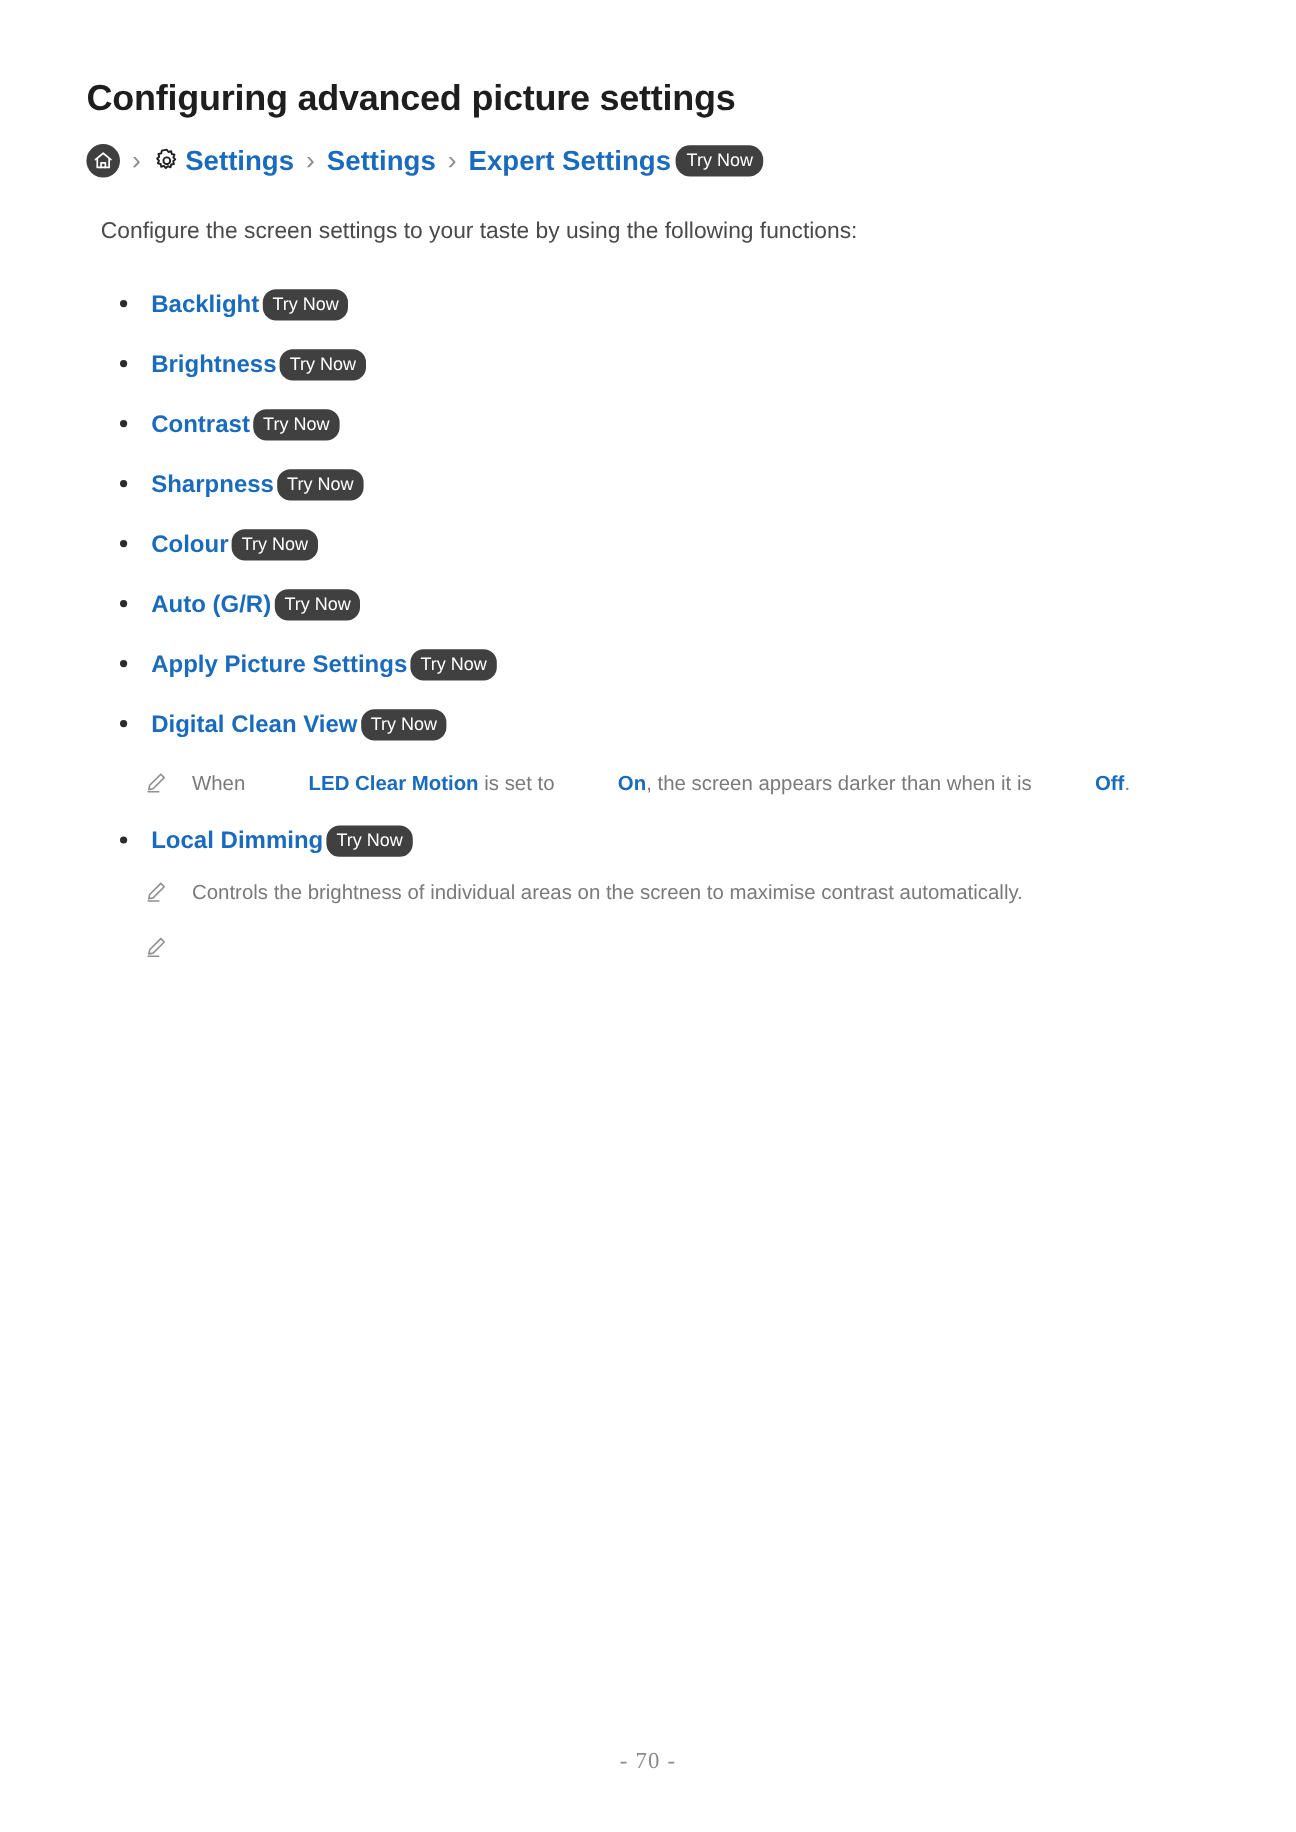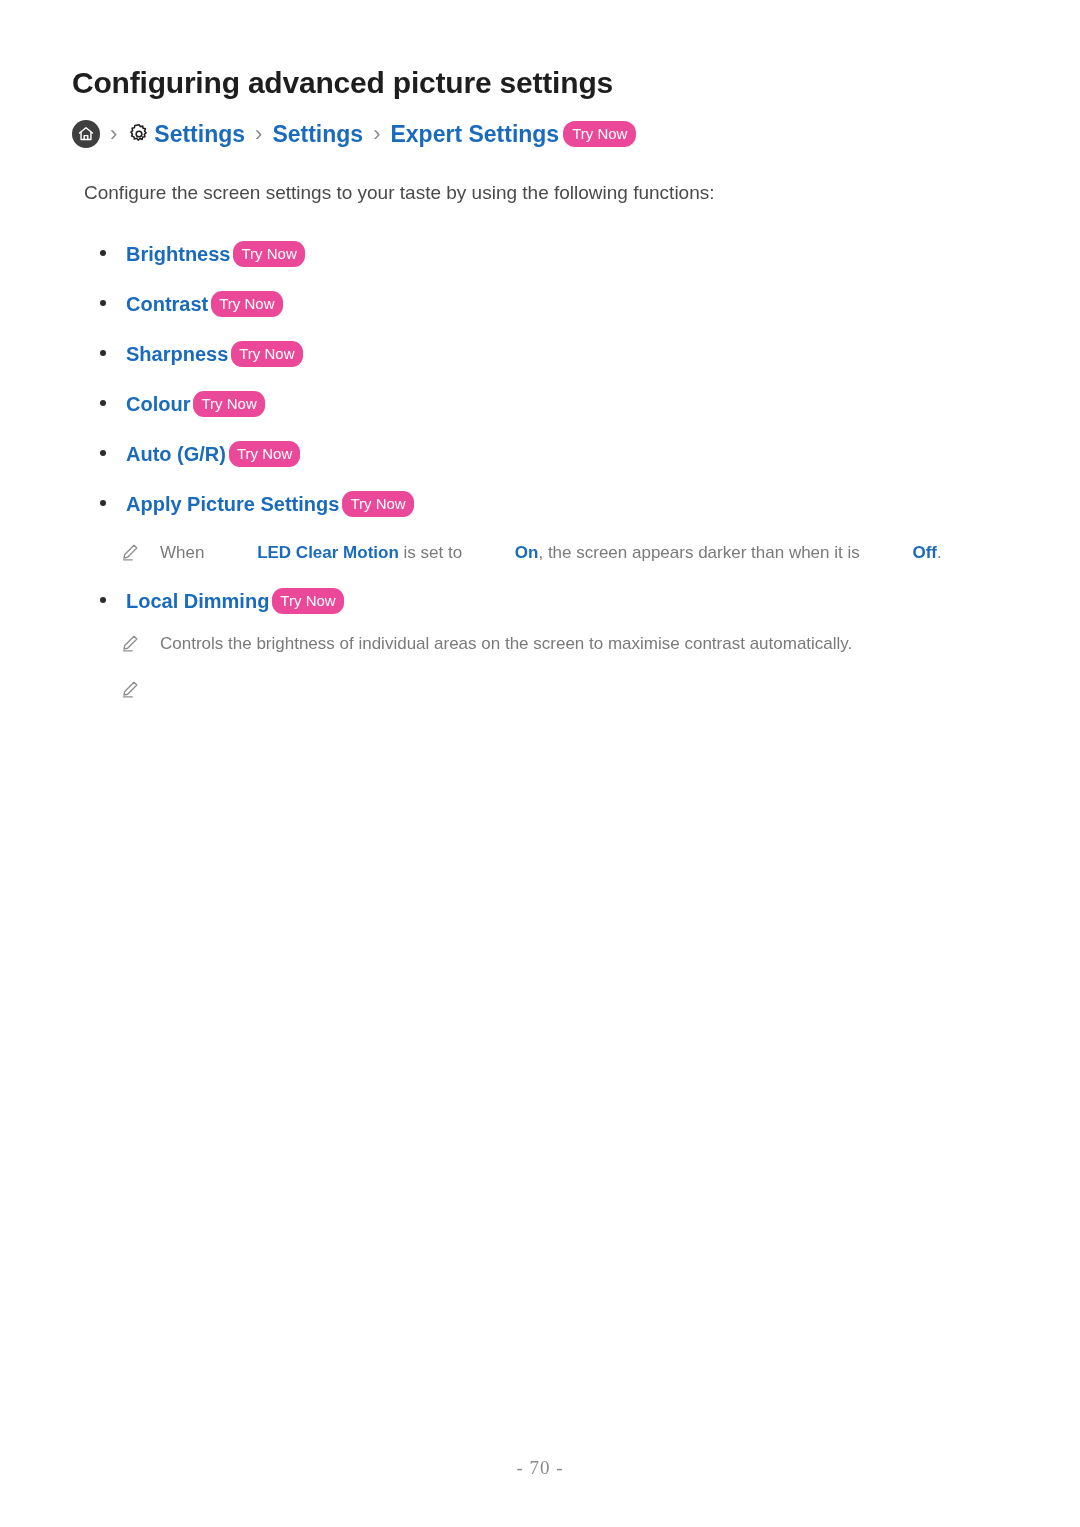--- a/index.html
+++ b/index.html
@@ -74,21 +74,21 @@
     flex: none;
   }
   .crumb-link {
     color: #1a6bbd;
     flex: none;
   }
 
   
   .try-now {
     display: inline-block;
-    background: #ec4899;
+    background: #404040;
     color: #ffffff;
     font-size: 15px;
     font-weight: 400;
     line-height: 1;
     padding: 5px 8px 6px 8px;
     border-radius: 11px;
     vertical-align: 2px;
     margin-left: 3px;
     white-space: nowrap;
     text-align: center;
@@ -205,20 +205,23 @@
     <span class="crumb-link">Settings</span>
     <span class="crumb-sep">›</span>
     <span class="crumb-link">Expert Settings</span>
     <span class="try-now">Try Now</span>
   </div>
 
   <p class="intro">Configure the screen settings to your taste by using the following functions:</p>
 
   <ul class="feature-list">
 
+    <li class="feature-item">
+      <span>Backlight</span><span class="try-now">Try Now</span>
+    </li>
 
     <li class="feature-item">
       <span>Brightness</span><span class="try-now">Try Now</span>
     </li>
 
     <li class="feature-item">
       <span>Contrast</span><span class="try-now">Try Now</span>
     </li>
 
     <li class="feature-item">
@@ -230,20 +233,23 @@
     </li>
 
     <li class="feature-item">
       <span>Auto (G/R)</span><span class="try-now">Try Now</span>
     </li>
 
     <li class="feature-item">
       <span>Apply Picture Settings</span><span class="try-now">Try Now</span>
     </li>
 
+    <li class="feature-item">
+      <span>Digital Clean View</span><span class="try-now">Try Now</span>
+    </li>
 
   </ul>
 
   <p class="note">
     <span class="note-icon">
       <svg width="20" height="20" viewBox="0 0 24 24" fill="none" stroke="#8f8f8f" stroke-width="1.6" stroke-linecap="round" stroke-linejoin="round">
         <path d="M16.8 3.8l3.4 3.4L9.1 18.3l-4.3.9.9-4.3z"></path>
         <path d="M4.2 21.4h10.6"></path>
       </svg>
     </span><span>When </span><b class="em">LED Clear Motion</b><span> is set to </span><b class="em">On</b><span>, the screen appears darker than when it is </span><b class="em">Off</b><span>.</span>

